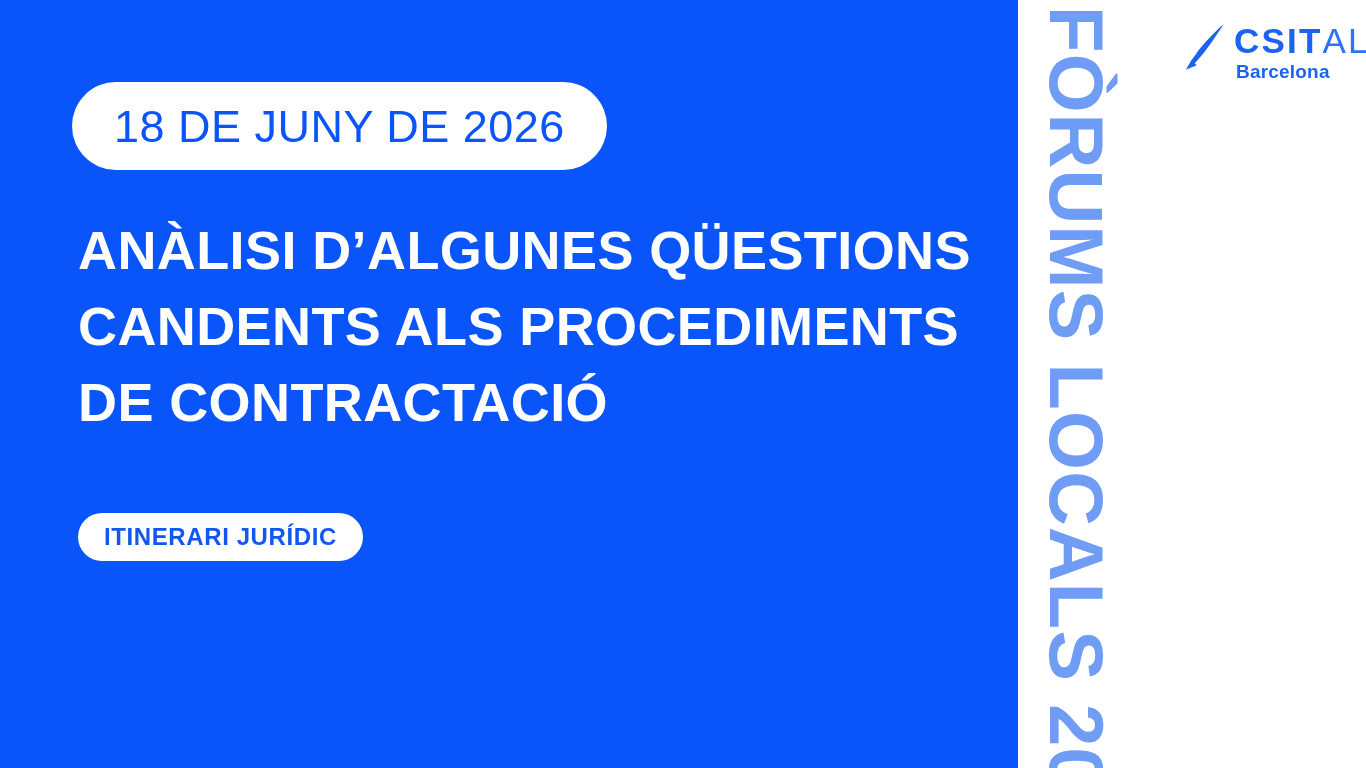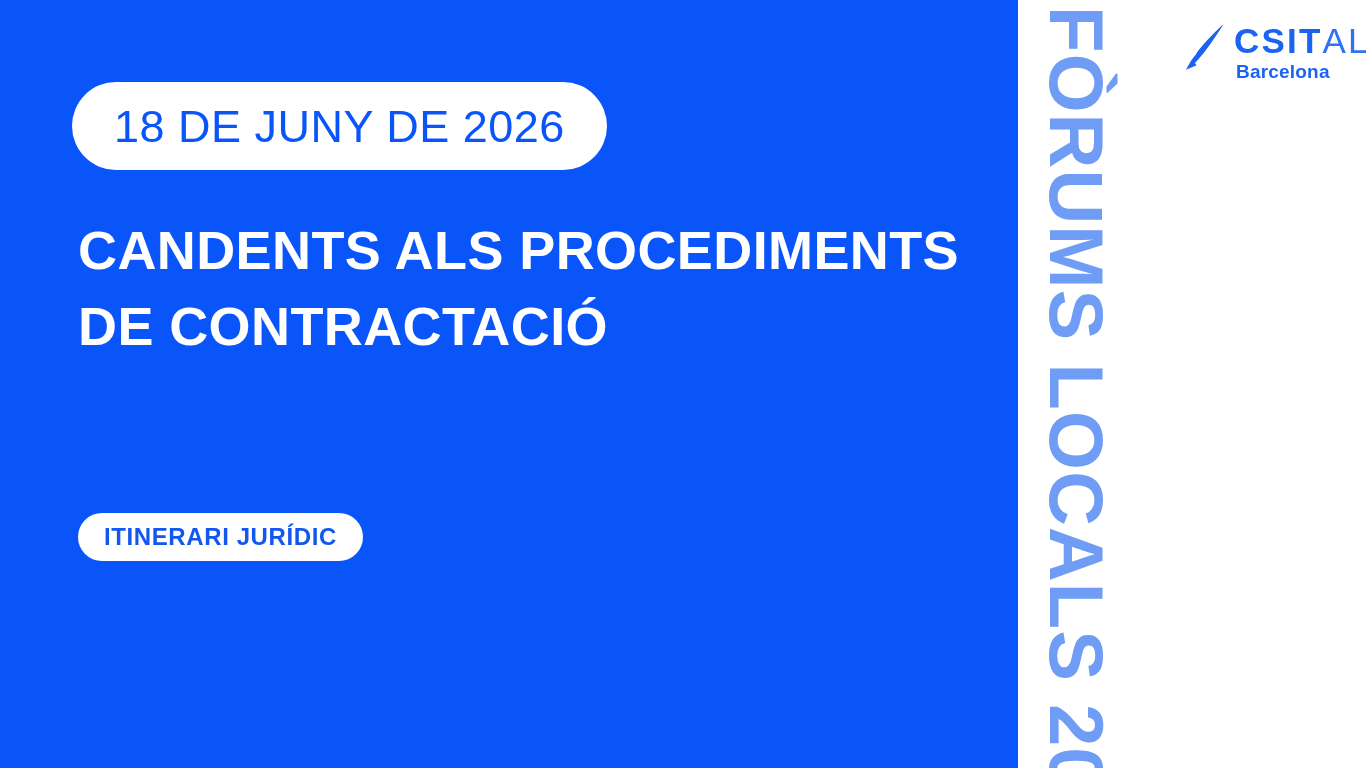--- a/index.html
+++ b/index.html
@@ -180,20 +180,21 @@
 
 <div class="slide">
 
   <div class="blue-panel"></div>
 
   <div class="date-pill">
     <span class="date-pill-text">18 DE JUNY DE 2026</span>
   </div>
 
   <div class="title">
+    <div class="title-line">ANÀLISI D’ALGUNES QÜESTIONS</div>
     <div class="title-line">CANDENTS ALS PROCEDIMENTS</div>
     <div class="title-line">DE CONTRACTACIÓ</div>
   </div>
 
   <div class="itinerary-pill">
     <span class="itinerary-pill-text">ITINERARI JURÍDIC</span>
   </div>
 
   <div class="sidebar"></div>
 

